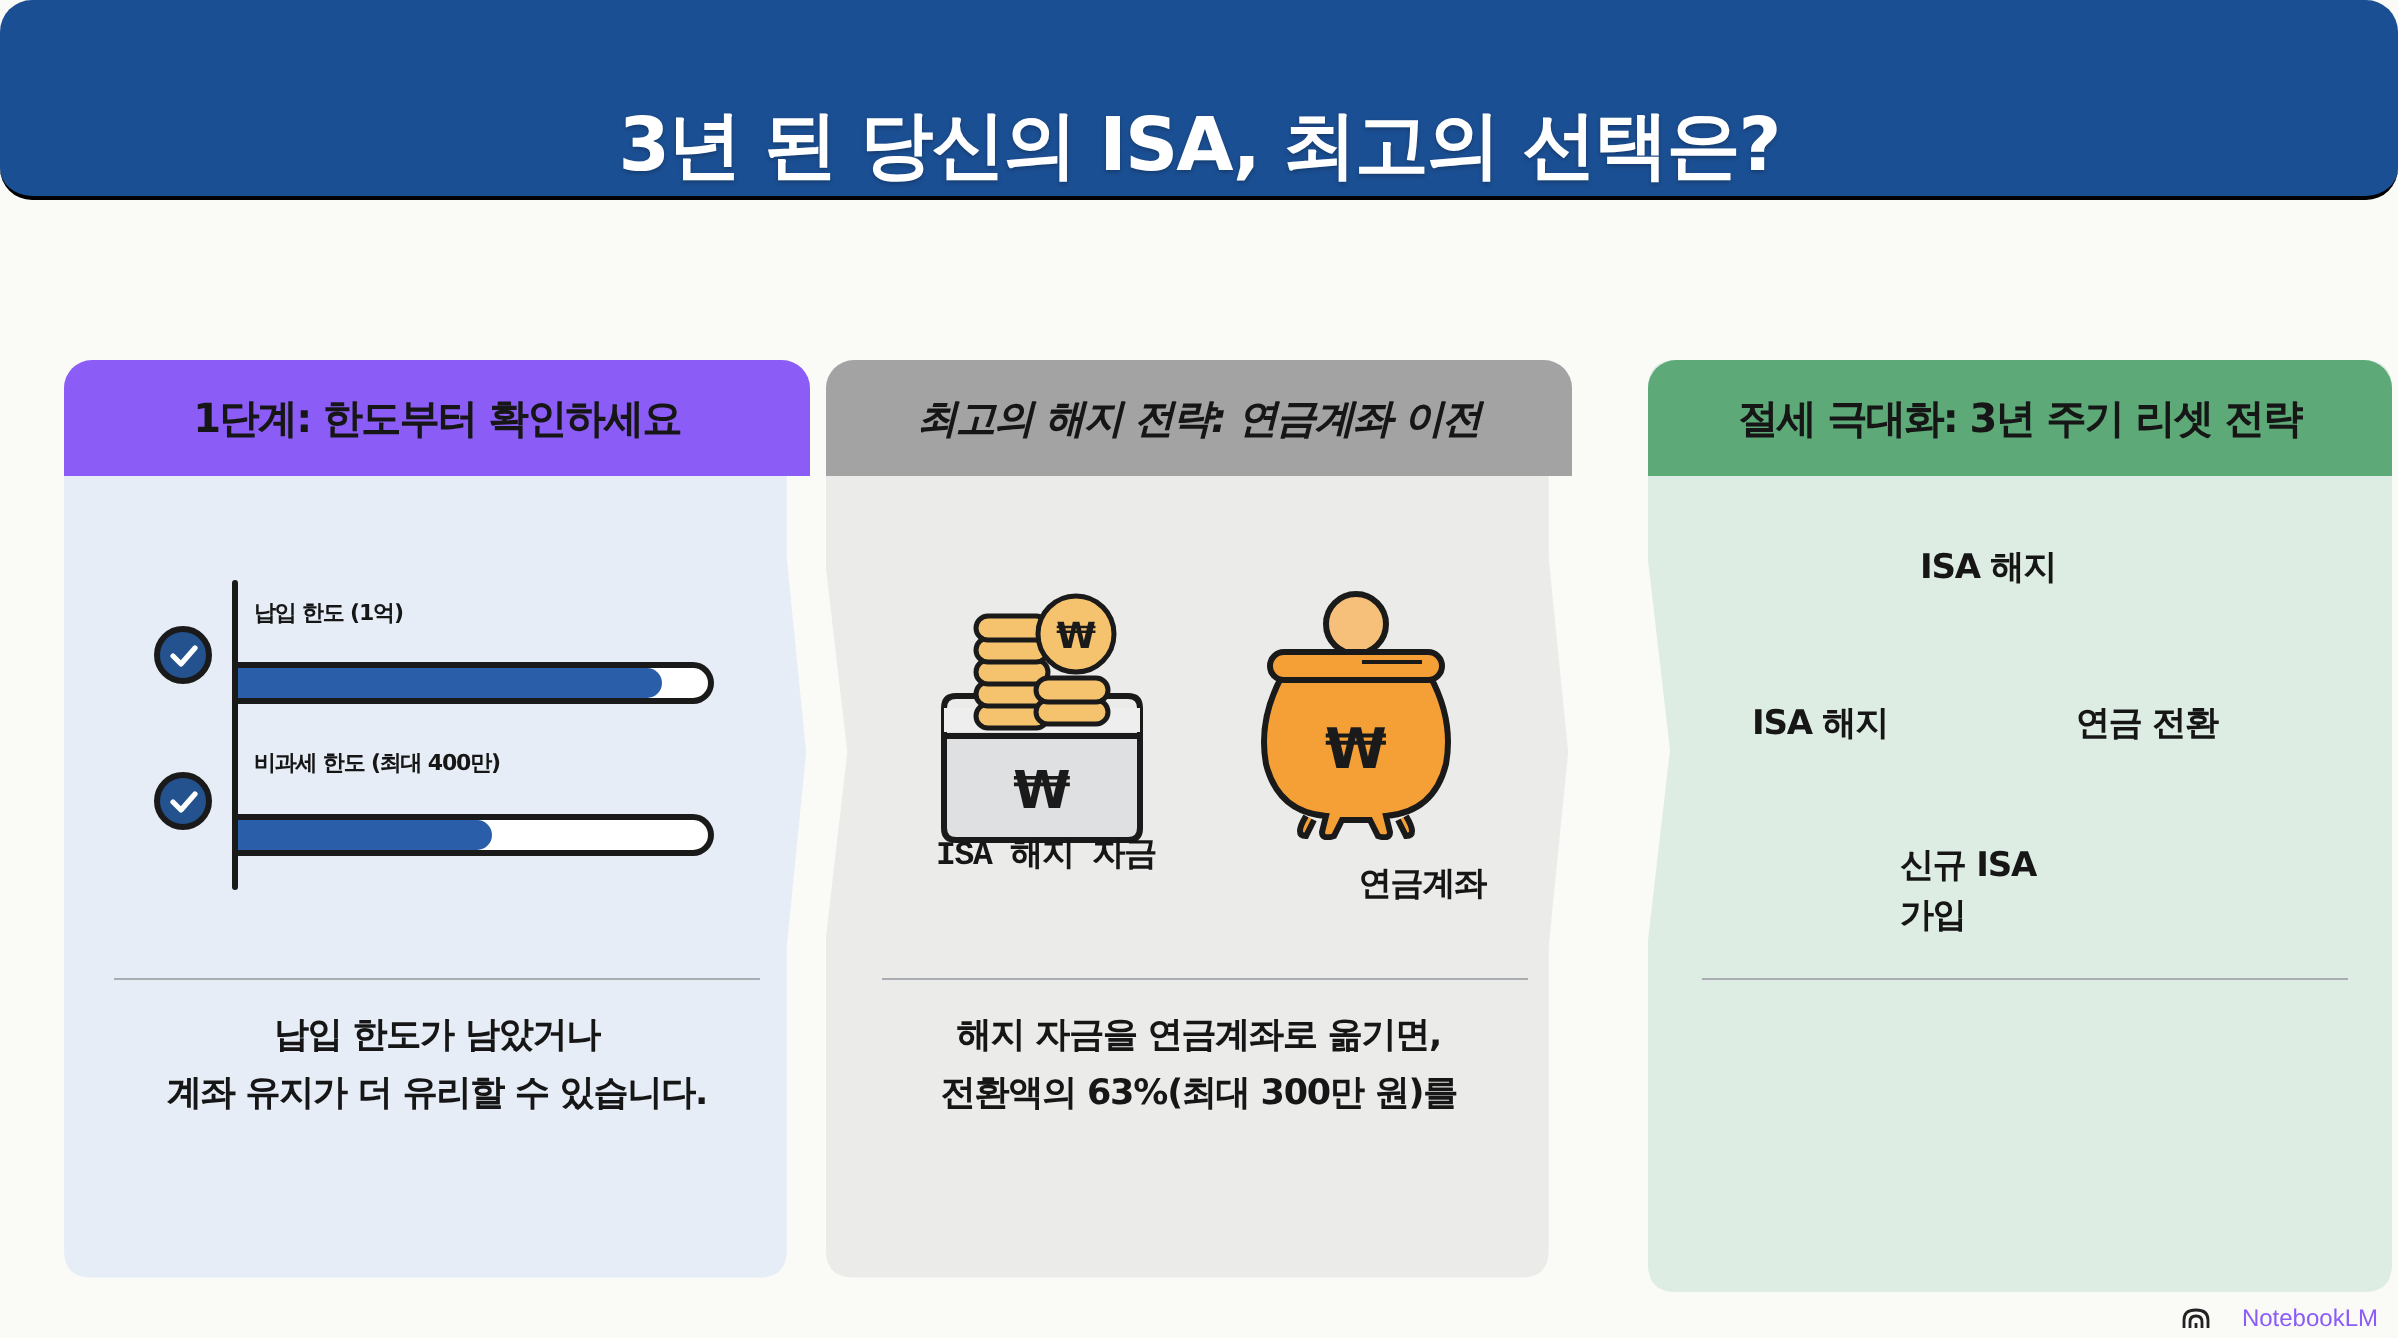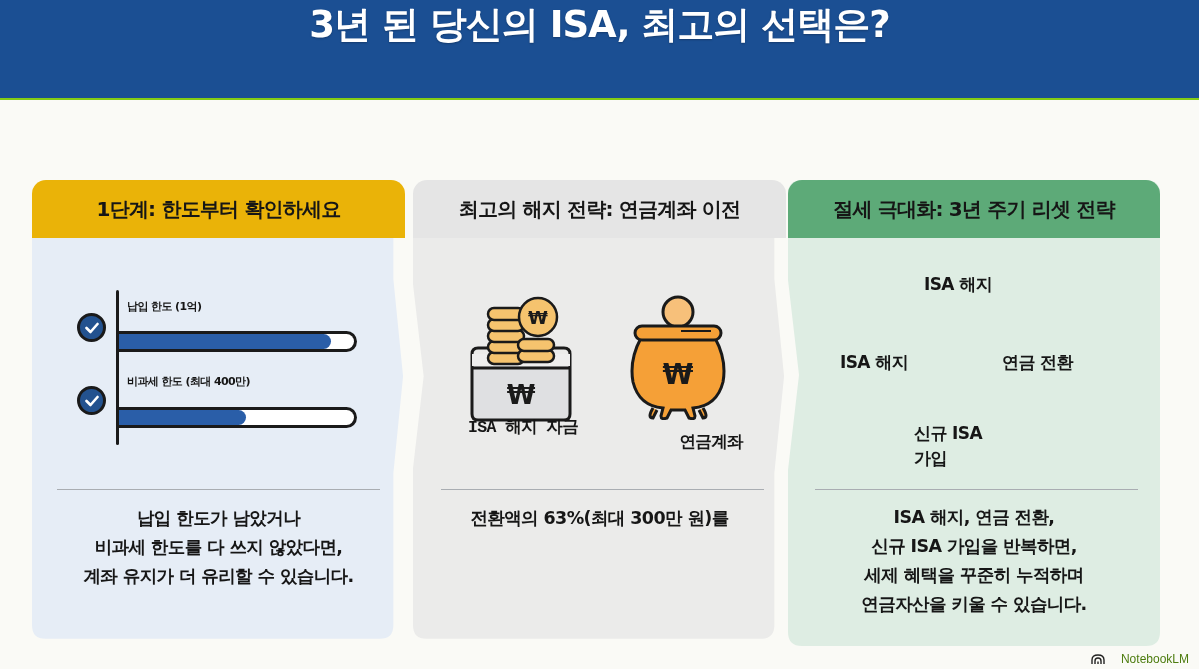--- a/index.html
+++ b/index.html
@@ -6,22 +6,22 @@
   html, body { width: 1199px; height: 669px; overflow: hidden; }
   body {
     background: #fafaf6;
     font-family: "DejaVu Sans", "Liberation Sans", sans-serif;
     color: #161616;
     position: relative;
   }
   .banner {
     position: absolute; left: 0; top: 0; width: 1199px; height: 100px;
     background: #1b4f93;
-    border-bottom: 2px solid #84cc16;
-    display: flex; align-items: flex-start; justify-content: center;
+    border-bottom: 2px solid #000000;
+    display: flex; align-items: flex-end; justify-content: center; border-radius: 16px;
   }
   .banner h1 {
     color: #ffffff; font-size: 37px; font-weight: bold; letter-spacing: -1px;
     text-shadow: 0 1px 2px rgba(0,0,0,0.25);
   }
   .panel {
     position: absolute; top: 180px; height: 466px;
     border-radius: 14px;
     overflow: visible;
   }
@@ -39,47 +39,47 @@
     position: absolute; height: 1px; background: #a9adb2;
   }
   .desc {
     position: absolute; text-align: center; font-size: 17.5px; font-weight: bold;
     line-height: 29px; letter-spacing: -0.6px; white-space: nowrap;
   }
   .desc span { display: block; }
 
   
   #p1 { left: 32px; width: 373px; }
-  #p1 .head { width: 373px; background: #eab308; }
+  #p1 .head { width: 373px; background: #8b5cf6; }
   
   .vline { position: absolute; width: 3px; background: #1a1a1a; border-radius: 2px; }
   .check {
     position: absolute; width: 29px; height: 29px; border-radius: 50%;
     background: #23528f; border: 3px solid #1a1a1a;
     display: flex; align-items: center; justify-content: center;
   }
   .bar-label { position: absolute; font-size: 11px; font-weight: bold; letter-spacing: -0.6px; white-space: nowrap; }
   .bar-track {
     position: absolute; height: 21px; border: 3px solid #1a1a1a; border-left: none;
     border-radius: 0 12px 12px 0; background: #ffffff; overflow: hidden;
   }
   .bar-fill { height: 100%; background: #2a5ea8; border-radius: 0 10px 10px 0; }
 
   
   #p2 { left: 413px; width: 373px; }
-  #p2 .head { width: 373px; background: #e5e5e5; }
+  #p2 .head { width: 373px; background: #a3a3a3; font-style: italic; }
   .icon-label { position: absolute; font-size: 16.5px; font-weight: bold; letter-spacing: -0.6px; white-space: nowrap; text-align: center; }
 
   
-  #p3 { left: 788px; width: 372px; text-decoration: underline; }
+  #p3 { left: 824px; width: 372px; text-decoration: underline; }
   #p3 .head { width: 372px; background: #5daa78; }
   .cycle-label { position: absolute; font-size: 17px; font-weight: bold; letter-spacing: -0.6px; white-space: nowrap; line-height: 25px; }
 
   .brand {
-    position: absolute; right: 10px; bottom: 3px; font-size: 12px; color: #4d7c0f;
+    position: absolute; right: 10px; bottom: 3px; font-size: 12px; color: #8b5cf6;
     display: flex; align-items: center; gap: 16px; font-family: "Liberation Sans", sans-serif;
   }
 </style>
 </head>
 <body>
 
 <div class="banner">
   <h1>3년 된 당신의 ISA, 최고의 선택은?</h1>
 </div>
 
@@ -107,21 +107,20 @@
       </svg>
   </div>
   <div class="bar-label" style="left:95px; top:194px;">비과세 한도 (최대 400만)</div>
   <div class="bar-track" style="left:87px; top:227px; width:238px;">
     <div class="bar-fill" style="width:54%;"></div>
   </div>
 
   <div class="divider" style="left:25px; top:309px; width:323px;"></div>
   <div class="desc" style="left:0; width:373px; top:324px;">
     <span>납입 한도가 남았거나</span>
-    <span>비과세 한도를 다 쓰지 않았다면,</span>
     <span>계좌 유지가 더 유리할 수 있습니다.</span>
   </div>
 </div>
 
 <div class="panel" id="p2">
   <svg class="body-shape" width="385" height="466" viewBox="0 0 385 466">
     <path d="M14,0 H359 Q373,0 373,14 V95 L383,195 L373,295 V452 Q373,466 359,466 H14 Q0,466 0,452 V290 L11,195 L0,100 V14 Q0,0 14,0 Z" fill="#ebebea"></path>
   </svg>
   <div class="head">최고의 해지 전략: 연금계좌 이전</div>
 
@@ -153,45 +152,40 @@
     <path d="M30,118 Q24,128 30,128 L34,120" fill="#f5a037" stroke="#1a1a1a" stroke-width="3"></path>
     <path d="M80,118 Q86,128 80,128 L76,120" fill="#f5a037" stroke="#1a1a1a" stroke-width="3"></path>
     <rect x="12" y="36" width="86" height="14" rx="7" fill="#f5a037" stroke="#1a1a1a" stroke-width="3"></rect>
     <line x1="58" y1="41" x2="88" y2="41" stroke="#1a1a1a" stroke-width="2"></line>
     <text x="55" y="94" text-anchor="middle" font-size="28" font-weight="bold" fill="#1a1a1a" font-family="DejaVu Sans, sans-serif">₩</text>
   </svg>
   <div class="icon-label" style="left:200px; width:130px; top:251px;text-align:right;">연금계좌</div>
 
   <div class="divider" style="left:28px; top:309px; width:323px;"></div>
   <div class="desc" style="left:0; width:373px; top:324px;">
+    <span>해지 자금을 연금계좌로 옮기면,</span>
     <span>전환액의 63%(최대 300만 원)를</span>
   </div>
 </div>
 
 <div class="panel" id="p3">
   <svg class="body-shape" width="372" height="466" viewBox="0 0 372 466">
     <path d="M14,0 H358 Q372,0 372,14 V452 Q372,466 358,466 H14 Q0,466 0,452 V290 L11,195 L0,100 V14 Q0,0 14,0 Z" fill="#deede3"></path>
   </svg>
   <div class="head">절세 극대화: 3년 주기 리셋 전략</div>
 
   <div class="cycle-label" style="left:136px; width:100px; top:92px;">ISA 해지</div>
   <div class="cycle-label" style="left:52px; width:100px; top:170px;">ISA 해지</div>
   <div class="cycle-label" style="left:214px; width:110px; top:170px;">연금 전환</div>
   <div class="cycle-label" style="left:126px; width:120px; top:241px;">
     <div>신규 ISA</div>
     <div>가입</div>
   </div>
 
   <div class="divider" style="left:27px; top:309px; width:323px;"></div>
-  <div class="desc" style="left:0; width:372px; top:323px;">
-    <span>ISA 해지, 연금 전환,</span>
-    <span>신규 ISA 가입을 반복하면,</span>
-    <span>세제 혜택을 꾸준히 누적하며</span>
-    <span>연금자산을 키울 수 있습니다.</span>
-  </div>
 </div>
 
 <div class="brand">
   <svg width="14" height="11" viewBox="0 0 14 11">
     <path d="M1,10 V6 Q1,1 7,1 Q13,1 13,6 V10 M4,10 V7 Q4,4 7,4 Q10,4 10,7 V10 M7,10 V7.5" fill="none" stroke="#222" stroke-width="1.4"></path>
   </svg>
   <span>NotebookLM</span>
 </div>
 
 </body></html>

